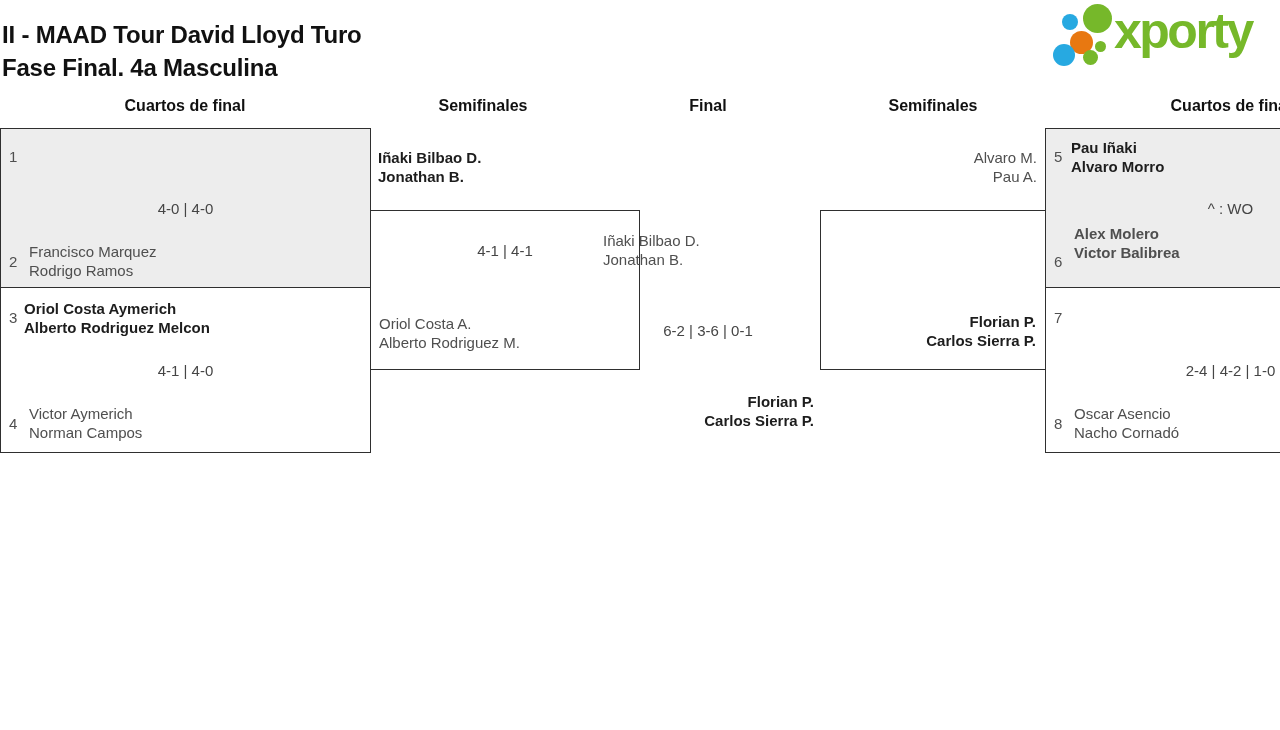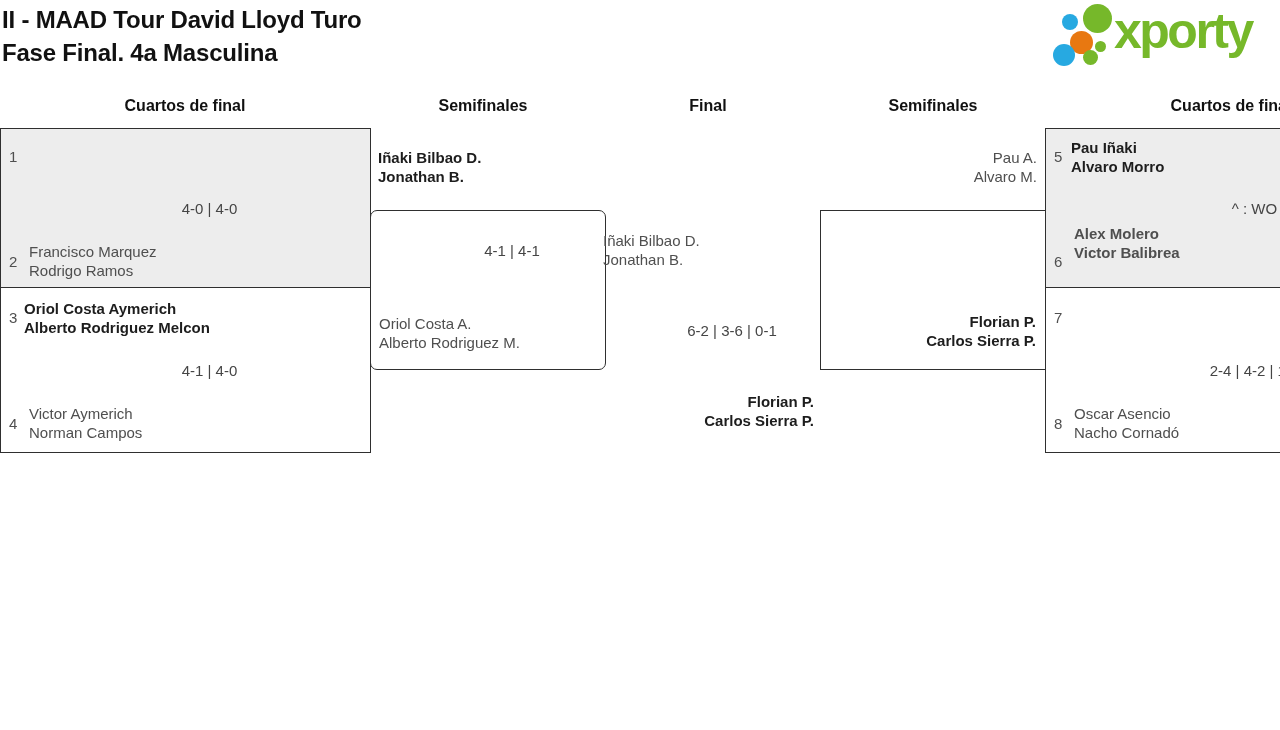--- a/index.html
+++ b/index.html
@@ -10,21 +10,21 @@
     height: 730px;
     overflow: hidden;
     background: #ffffff;
     font-family: "Liberation Sans", sans-serif;
     color: #1d1d1d;
   }
   .abs { position: absolute; }
 
   
   .title {
-    left: 2px; top: 3px;
+    left: 2px; top: 18px;
     font-size: 24px;
     font-weight: 700;
     line-height: 33px;
     color: #111;
     letter-spacing: -0.2px;
   }
 
   
   .logo { left: 1048px; top: 0; width: 230px; height: 72px; cursor: pointer; }
   .dot { position: absolute; border-radius: 50%; }
@@ -64,21 +64,20 @@
   }
   .team .line { display: block; }
   .team.winner { font-weight: 700; color: #1d1d1d; }
   .team.loser  { font-weight: 400; color: #4f4f4f; }
   .team.right  { text-align: right; }
   .score {
     position: absolute;
     font-size: 15px; color: #454545;
     text-align: center;
     white-space: nowrap;
-    margin-left: 24px;
   }
 </style>
 </head>
 <body>
 
 <div class="page">
 
   <div class="abs title">
     <div>II - MAAD Tour David Lloyd Turo</div>
     <div>Fase Final. 4a Masculina</div>
@@ -121,41 +120,41 @@
     <div class="team loser" style="left:28px; bottom:10px;">
       <span class="line">Victor Aymerich</span>
       <span class="line">Norman Campos</span>
     </div>
   </div>
 
   <div class="abs team winner" style="left:378px; top:148px;">
     <span class="line">Iñaki Bilbao D.</span>
     <span class="line">Jonathan B.</span>
   </div>
-  <div class="abs match-box" style="left:370px; top:210px; width:236px; height:160px; background:transparent;border-radius:7px;">
+  <div class="abs match-box" style="left:370px; top:210px; width:270px; height:160px; background:transparent;">
     <div class="score" style="left:0; top:31px; width:100%;">4-1 | 4-1</div>
     <div class="team loser" style="left:8px; top:103px;">
       <span class="line">Oriol Costa A.</span>
       <span class="line">Alberto Rodriguez M.</span>
     </div>
   </div>
 
   <div class="abs team loser" style="left:603px; top:231px;">
     <span class="line">Iñaki Bilbao D.</span>
     <span class="line">Jonathan B.</span>
   </div>
   <div class="abs score" style="left:608px; top:322px; width:200px;">6-2 | 3-6 | 0-1</div>
   <div class="abs team winner right" style="left:598px; top:392px; width:216px;">
     <span class="line">Florian P.</span>
     <span class="line">Carlos Sierra P.</span>
   </div>
 
   <div class="abs team loser right" style="left:820px; top:148px; width:217px;">
+    <span class="line">Alvaro M.</span>
     <span class="line">Pau A.</span>
-    <span class="line">Alvaro M.</span>
   </div>
   <div class="abs match-box" style="left:820px; top:210px; width:226px; height:160px; background:transparent;">
     <div class="team winner right" style="right:9px; top:101px;">
       <span class="line">Florian P.</span>
       <span class="line">Carlos Sierra P.</span>
     </div>
   </div>
 
   <div class="abs match-box shaded" style="left:1045px; top:128px; width:371px; height:160px;">
     <span class="seed" style="top:19px;">5</span>

